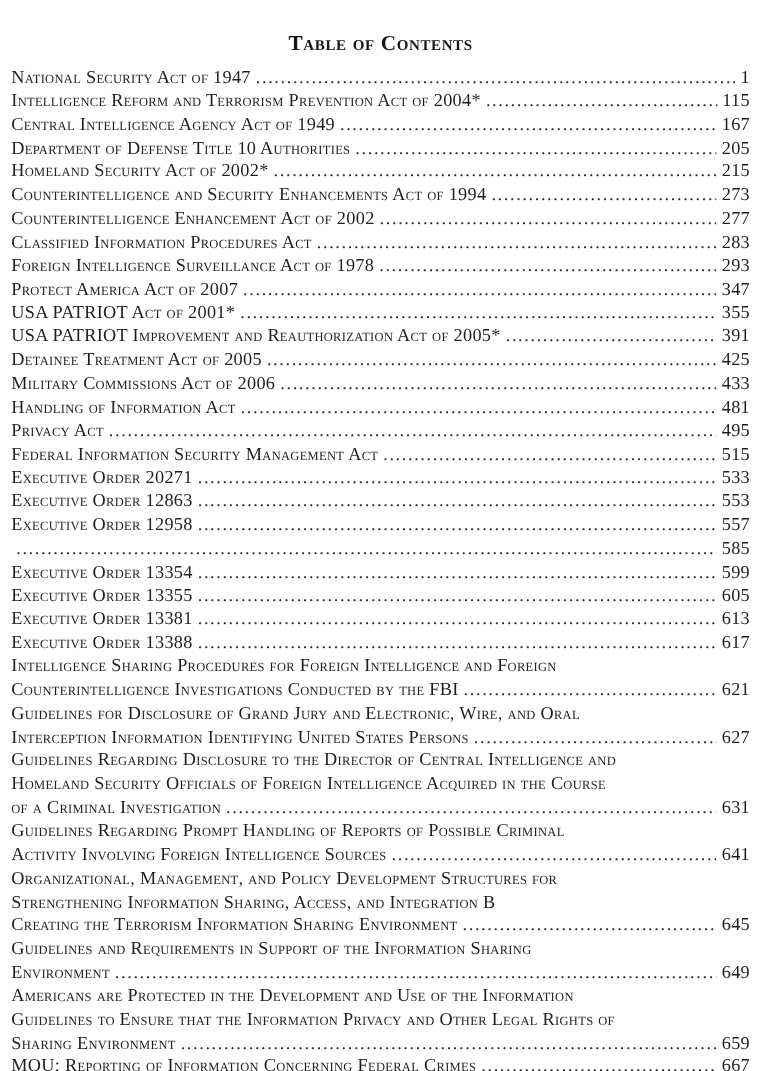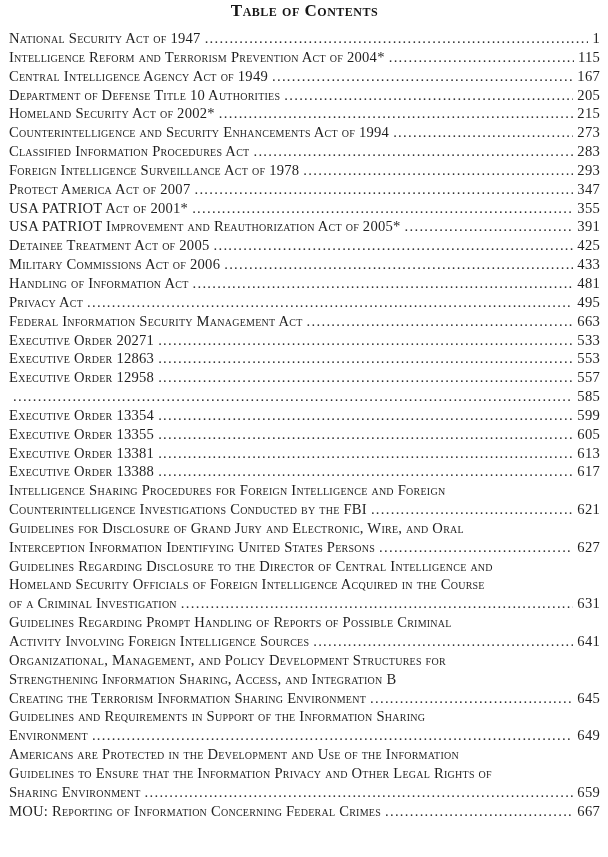--- a/index.html
+++ b/index.html
@@ -11,21 +11,21 @@
     width: 608px;
     height: 857px;
     overflow: hidden;
     font-family: "Liberation Serif", "DejaVu Serif", serif;
     color: #1f1f1f;
   }
   .page {
     box-sizing: border-box;
     width: 608px;
     height: 857px;
-    padding: 0 8px 0 9px;
+    padding: 24px 8px 0 9px;
     background: #ffffff;
   }
   .doc-title {
     margin: 0 0 8px 0;
     text-align: center;
     font-size: 17px;
     line-height: 21px;
     font-weight: bold;
     font-variant: small-caps;
     letter-spacing: 0.5px;
@@ -115,20 +115,27 @@
       </div>
       <div class="toc-entry">
         <div class="toc-line last">
           <span class="lt">Counterintelligence and Security Enhancements Act of 1994</span>
           <span class="dots"></span>
           <span class="pg">273</span>
         </div>
       </div>
       <div class="toc-entry">
         <div class="toc-line last">
+          <span class="lt">Counterintelligence Enhancement Act of 2002</span>
+          <span class="dots"></span>
+          <span class="pg">277</span>
+        </div>
+      </div>
+      <div class="toc-entry">
+        <div class="toc-line last">
           <span class="lt">Classified Information Procedures Act</span>
           <span class="dots"></span>
           <span class="pg">283</span>
         </div>
       </div>
       <div class="toc-entry">
         <div class="toc-line last">
           <span class="lt">Foreign Intelligence Surveillance Act of 1978</span>
           <span class="dots"></span>
           <span class="pg">293</span>
@@ -180,21 +187,21 @@
         <div class="toc-line last">
           <span class="lt">Privacy Act</span>
           <span class="dots"></span>
           <span class="pg">495</span>
         </div>
       </div>
       <div class="toc-entry">
         <div class="toc-line last">
           <span class="lt">Federal Information Security Management Act</span>
           <span class="dots"></span>
-          <span class="pg">663</span>
+          <span class="pg">515</span>
         </div>
       </div>
       <div class="toc-entry">
         <div class="toc-line last">
           <span class="lt">Executive Order 20271</span>
           <span class="dots"></span>
           <span class="pg">533</span>
         </div>
       </div>
       <div class="toc-entry">

